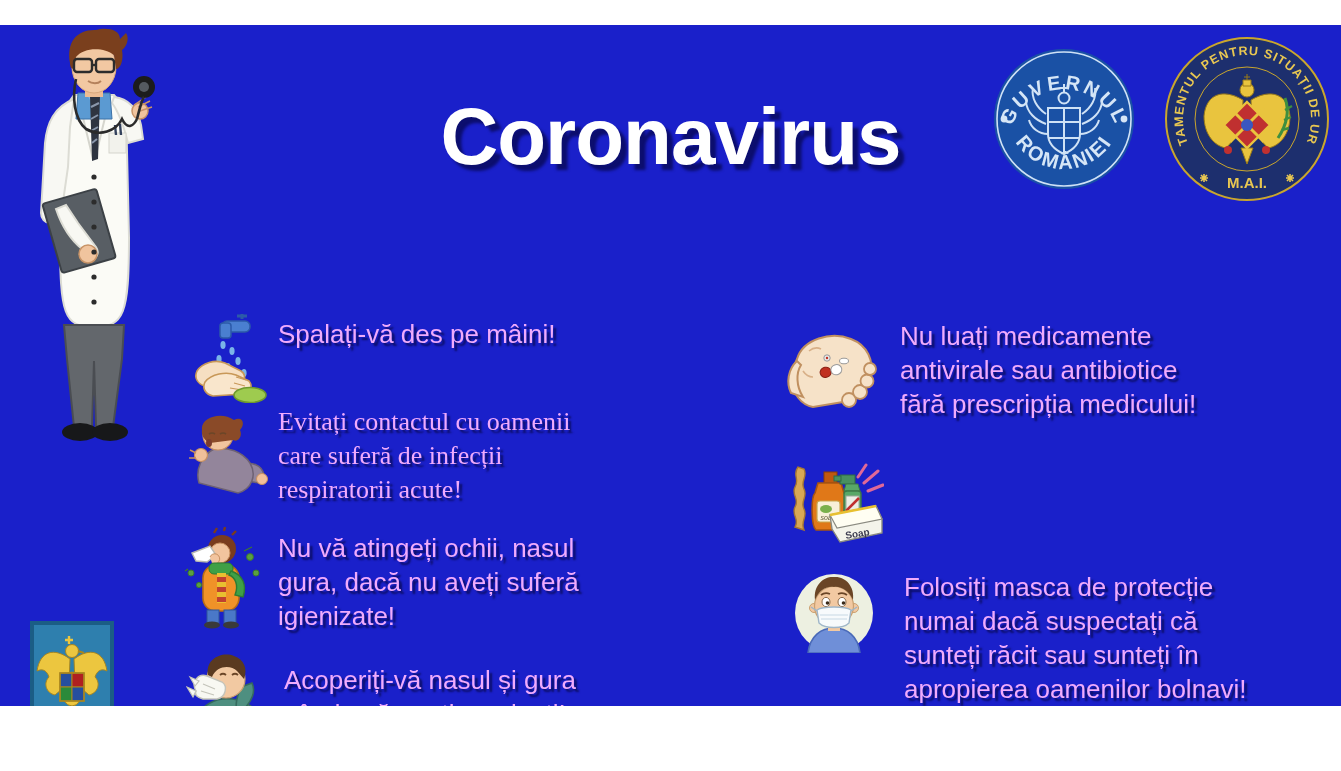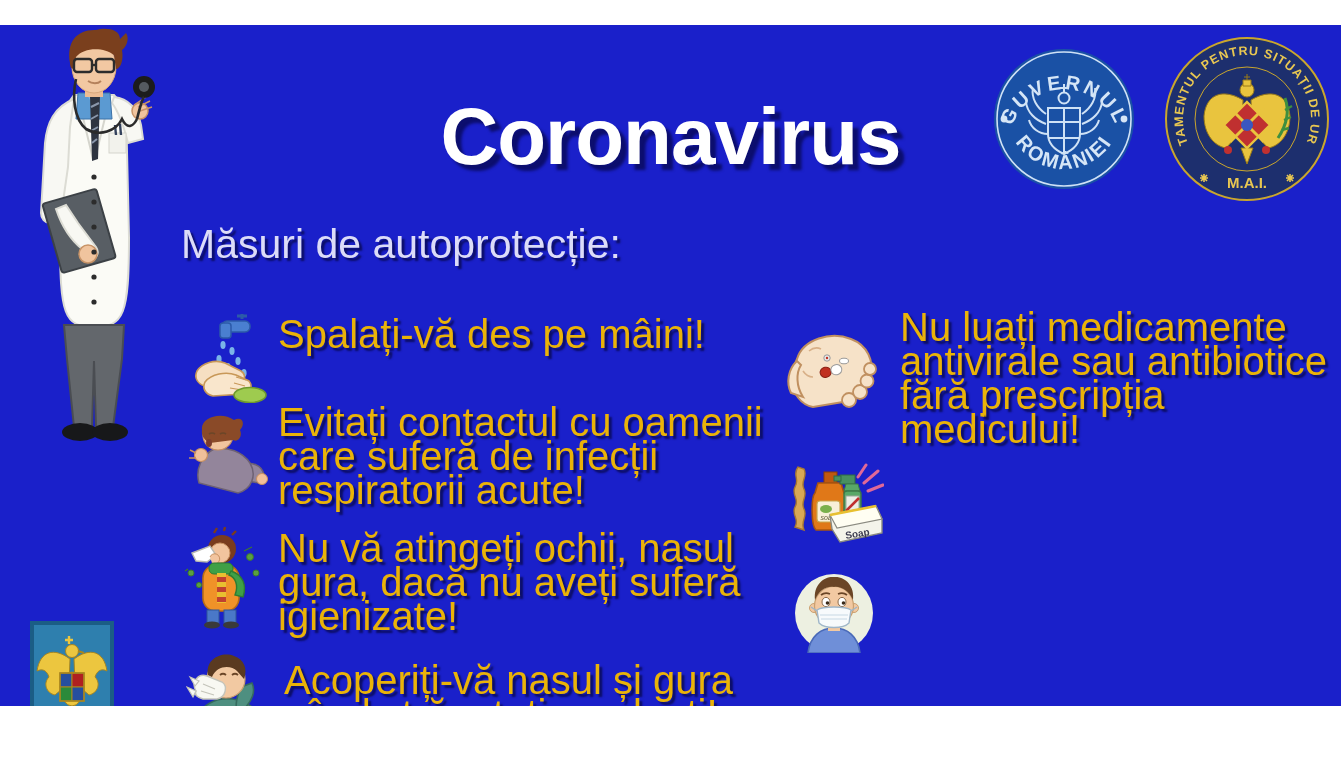--- a/index.html
+++ b/index.html
@@ -19,22 +19,22 @@
     color:#ffffff;
     text-shadow:6px 6px 3px rgba(5,5,60,0.65);
   }
   #heading{
     left:181px;top:196px;
     font-size:41px;font-weight:400;
     color:#dcdcf8;
     text-shadow:3px 3px 2px rgba(5,5,60,0.7);
   }
   .m-text{
-    font-size:40px;line-height:34px;
-    color:#eab308;
+    font-size:26px;line-height:34px;
+    color:#f0abfc;
     text-shadow:3px 3px 2px rgba(5,5,60,0.7);
     white-space:pre-line;
   }
   .icon-box{display:block;}
   svg text{font-family:"Liberation Sans","DejaVu Sans",sans-serif;}
 </style>
 </head>
 <body>
 
 <div id="poster">
@@ -149,21 +149,20 @@
         <path d="M66,72 L100,106 M100,72 L66,106" stroke="#e9c43e" stroke-width="3"></path>
         <circle cx="83" cy="89" r="6" fill="#3a57c0"></circle>
         <path d="M114,102 C122,90 126,76 121,62" stroke="#3f8f3f" stroke-width="3" fill="none"></path>
         <path d="M118,94 l7,-2 M120,84 l7,-3 M121,74 l7,-4" stroke="#3f8f3f" stroke-width="2.4"></path>
         <circle cx="64" cy="114" r="4" fill="#c03030"></circle>
         <circle cx="102" cy="114" r="4" fill="#c03030"></circle>
       </g>
     </svg>
   </div>
 
-  <div id="heading" class="abs">Măsuri de autoprotecție:</div>
 
   <div class="abs icon-box" style="left:192px;top:286px;">
     <svg width="82" height="92" viewBox="0 0 82 92">
       <rect x="30" y="10" width="28" height="11" rx="5" fill="#4a7fd0" stroke="#2c5aa8" stroke-width="1.5"></rect>
       <rect x="28" y="12" width="11" height="15" rx="3" fill="#4a7fd0" stroke="#2c5aa8" stroke-width="1.5"></rect>
       <path d="M50,8 v-5 M45,5 h10" stroke="#2c5aa8" stroke-width="3"></path>
       <g fill="#7ab4e8">
         <ellipse cx="31" cy="34" rx="2.6" ry="4"></ellipse>
           <ellipse cx="40" cy="40" rx="2.6" ry="4"></ellipse>
         <ellipse cx="27" cy="48" rx="2.6" ry="4"></ellipse>
@@ -185,21 +184,21 @@
       <circle cx="80" cy="66" r="5.5" fill="#f0c09a" stroke="#c89060"></circle>
       <path d="M32,36 C20,42 13,56 17,70 L56,80 C70,76 75,62 68,50 C61,39 45,33 32,36 Z" fill="#93859b" stroke="#6d6173" stroke-width="1.5"></path>
       <circle cx="36" cy="22" r="15" fill="#f2c49e" stroke="#c89060" stroke-width="1.2"></circle>
       <path d="M20,17 C18,4 40,-2 52,7 C60,3 64,10 58,17 C61,23 56,30 51,27 L28,30 C23,28 19,23 20,17 Z" fill="#8a4a28"></path>
       <path d="M27,21 q3,-2 6,0 M38,21 q3,-2 6,0" stroke="#6b4628" stroke-width="1.6" fill="none"></path>
       <ellipse cx="27" cy="30" rx="3" ry="4" fill="#7c3c2c"></ellipse>
       <circle cx="19" cy="42" r="6.5" fill="#f0c09a" stroke="#c89060" stroke-width="1.2"></circle>
       <path d="M14,40 l-6,-3 M14,45 l-7,0" stroke="#c89060" stroke-width="1.4"></path>
     </svg>
   </div>
-  <div class="abs m-text" style="left:278px;top:380px;">Evitați contactul cu oamenii
+  <div class="abs m-text" style="left:278px;top:380px;font-family:Liberation Serif, serif;">Evitați contactul cu oamenii
 care suferă de infecții
 respiratorii acute!</div>
 
   <div class="abs icon-box" style="left:184px;top:502px;">
     <svg width="82" height="102" viewBox="0 0 82 102">
       <g fill="#5aa040" stroke="#3c7830">
         <circle cx="66" cy="30" r="3.4"></circle>
           <circle cx="72" cy="46" r="3"></circle>
         <circle cx="7" cy="46" r="3"></circle>
           <circle cx="15" cy="58" r="2.6"></circle>
@@ -255,21 +254,21 @@
       <path d="M26,26 q6,-5 12,-2 M20,46 q4,6 10,6" stroke="#d8b088" stroke-width="1.6" fill="none"></path>
       <g transform="rotate(-14 48 46)">
         <rect x="37" y="41" width="11" height="10" rx="5" fill="#c03020" stroke="#8a1f12"></rect>
         <rect x="48" y="41" width="11" height="10" rx="5" fill="#ffffff" stroke="#9a9a9a"></rect>
       </g>
       <ellipse cx="61" cy="36" rx="4.5" ry="2.8" fill="#ffffff" stroke="#9a9a9a"></ellipse>
       <circle cx="44" cy="33" r="3.2" fill="#e8e8e8" stroke="#9a9a9a"></circle>
       <circle cx="44" cy="33" r="1.2" fill="#c03020"></circle>
     </svg>
   </div>
-  <div class="abs m-text" style="left:900px;top:285px;">Nu luați medicamente
+  <div class="abs m-text" style="left:900px;top:294px;">Nu luați medicamente
 antivirale sau antibiotice
 fără prescripția medicului!</div>
 
   <div class="abs icon-box" style="left:788px;top:424px;">
     <svg width="96" height="96" viewBox="0 0 96 96">
       <path d="M10,18 C4,26 12,30 7,38 C3,46 12,50 7,58 C3,66 12,70 7,78 L16,81 C12,72 20,68 16,60 C12,52 20,48 16,40 C12,32 20,28 16,20 Z" fill="#d8a855" stroke="#a87830" stroke-width="1.4"></path>
       <rect x="36" y="23" width="13" height="11" fill="#c05810" stroke="#8a3c08"></rect>
       <path d="M30,34 L53,34 L56,44 C60,48 60,77 55,81 L28,81 C23,77 23,48 27,44 Z" fill="#e07818" stroke="#a85410" stroke-width="1.6"></path>
       <rect x="29" y="52" width="23" height="21" rx="3" fill="#f8f0d8" stroke="#c8a850" stroke-width="1.2"></rect>
       <ellipse cx="38" cy="60" rx="6" ry="4" fill="#7ab04c"></ellipse>
@@ -300,20 +299,24 @@
       <ellipse cx="32" cy="29" rx="4" ry="4.6" fill="#ffffff" stroke="#8a6a4a"></ellipse>
       <ellipse cx="48" cy="29" rx="4" ry="4.6" fill="#ffffff" stroke="#8a6a4a"></ellipse>
       <circle cx="33.5" cy="30" r="1.8" fill="#3a2a1a"></circle>
       <circle cx="49.5" cy="30" r="1.8" fill="#3a2a1a"></circle>
       <path d="M27,22 q4,-3 9,-1 M44,21 q5,-2 9,1" stroke="#6a4526" stroke-width="1.8" fill="none"></path>
       <path d="M23,37 C29,33 51,33 57,37 L55,50 C49,56 31,56 25,50 Z" fill="#f7fafc" stroke="#9fb6c8" stroke-width="1.4"></path>
       <path d="M26,42 h28 M27,46 h26" stroke="#c8d8e4" stroke-width="1.2"></path>
       <path d="M23,38 L17,34 M57,38 L63,34" stroke="#9fb6c8" stroke-width="1.4"></path>
     </svg>
   </div>
+  <div class="abs m-text" style="left:904px;top:545px;">Folosiți masca de protecție
+numai dacă suspectați că
+sunteți răcit sau sunteți în
+apropierea oamenilor bolnavi!</div>
 
   <div class="abs icon-box" style="left:24px;top:592px;">
     <svg width="96" height="146" viewBox="0 0 96 146">
       <path d="M8,6 L88,6 L88,90 C88,114 70,130 48,141 C26,130 8,114 8,90 Z" fill="#2e7fae" stroke="#1b5d85" stroke-width="4"></path>
       <g fill="#ecc63f" stroke="#a8861f" stroke-width="1">
         <path d="M46,42 C30,30 16,34 13,54 C19,51 23,54 25,60 C19,66 22,76 31,78 L45,66 Z"></path>
         <path d="M50,42 C66,30 80,34 83,54 C77,51 73,54 71,60 C77,66 74,76 65,78 L51,66 Z"></path>
         <ellipse cx="48" cy="72" rx="11" ry="17"></ellipse>
         <circle cx="48" cy="34" r="6.5"></circle>
         <path d="M48,90 L40,104 L48,100 L56,104 Z"></path>

